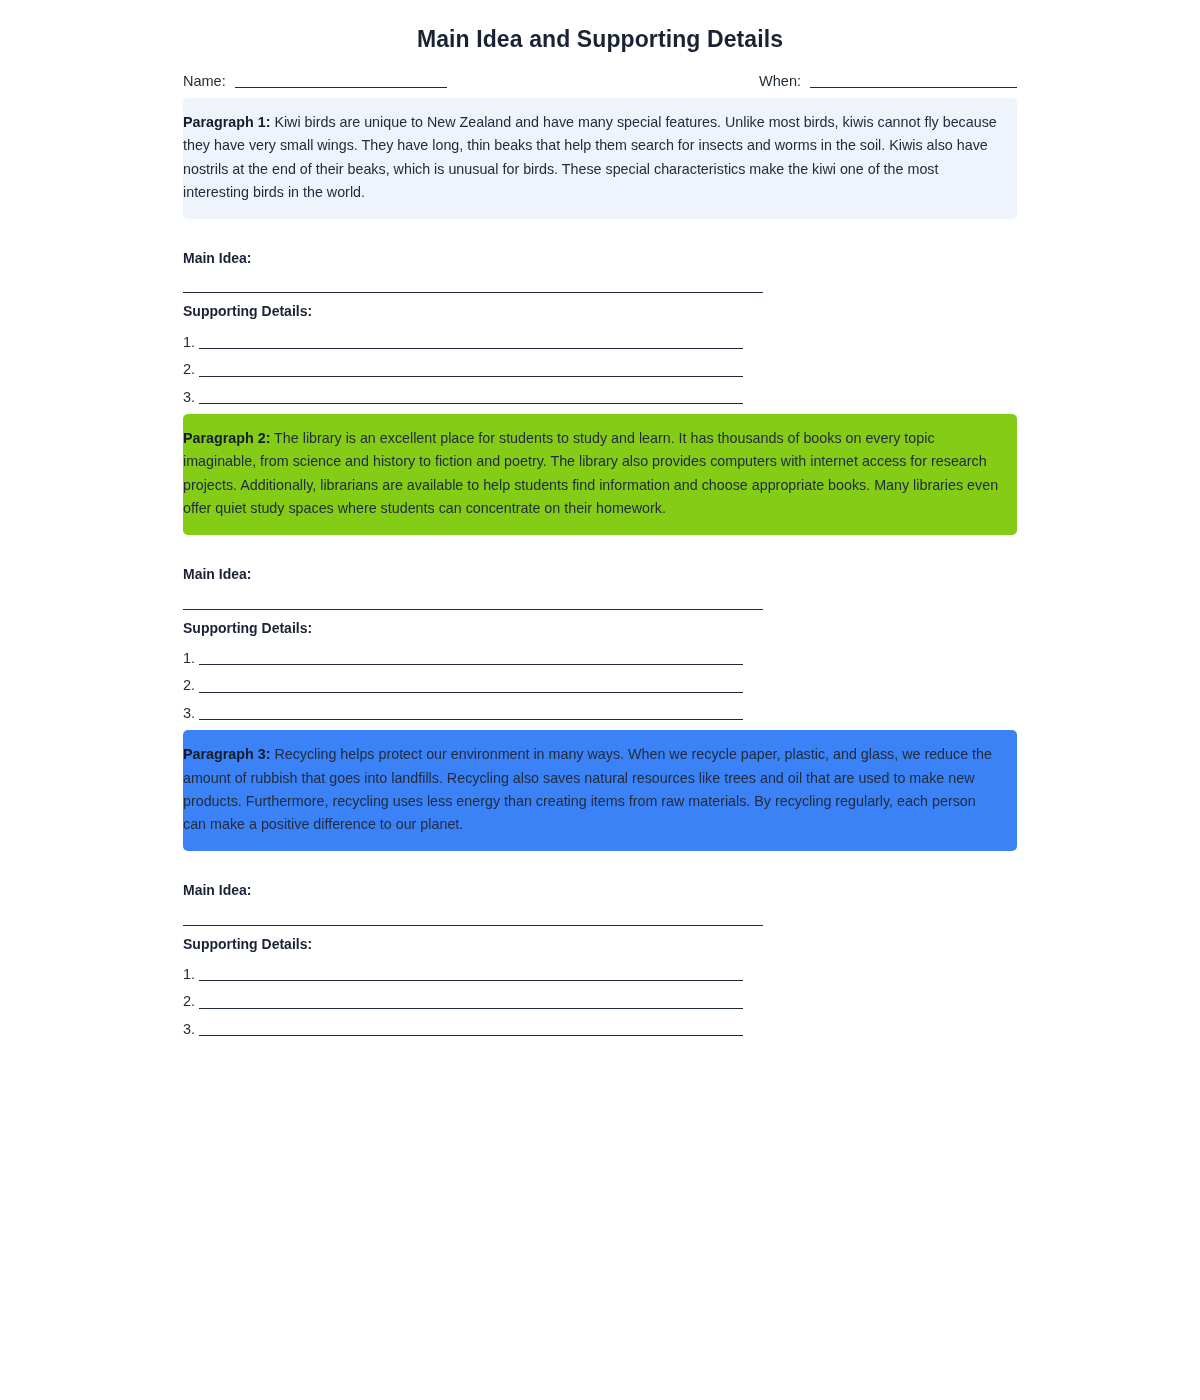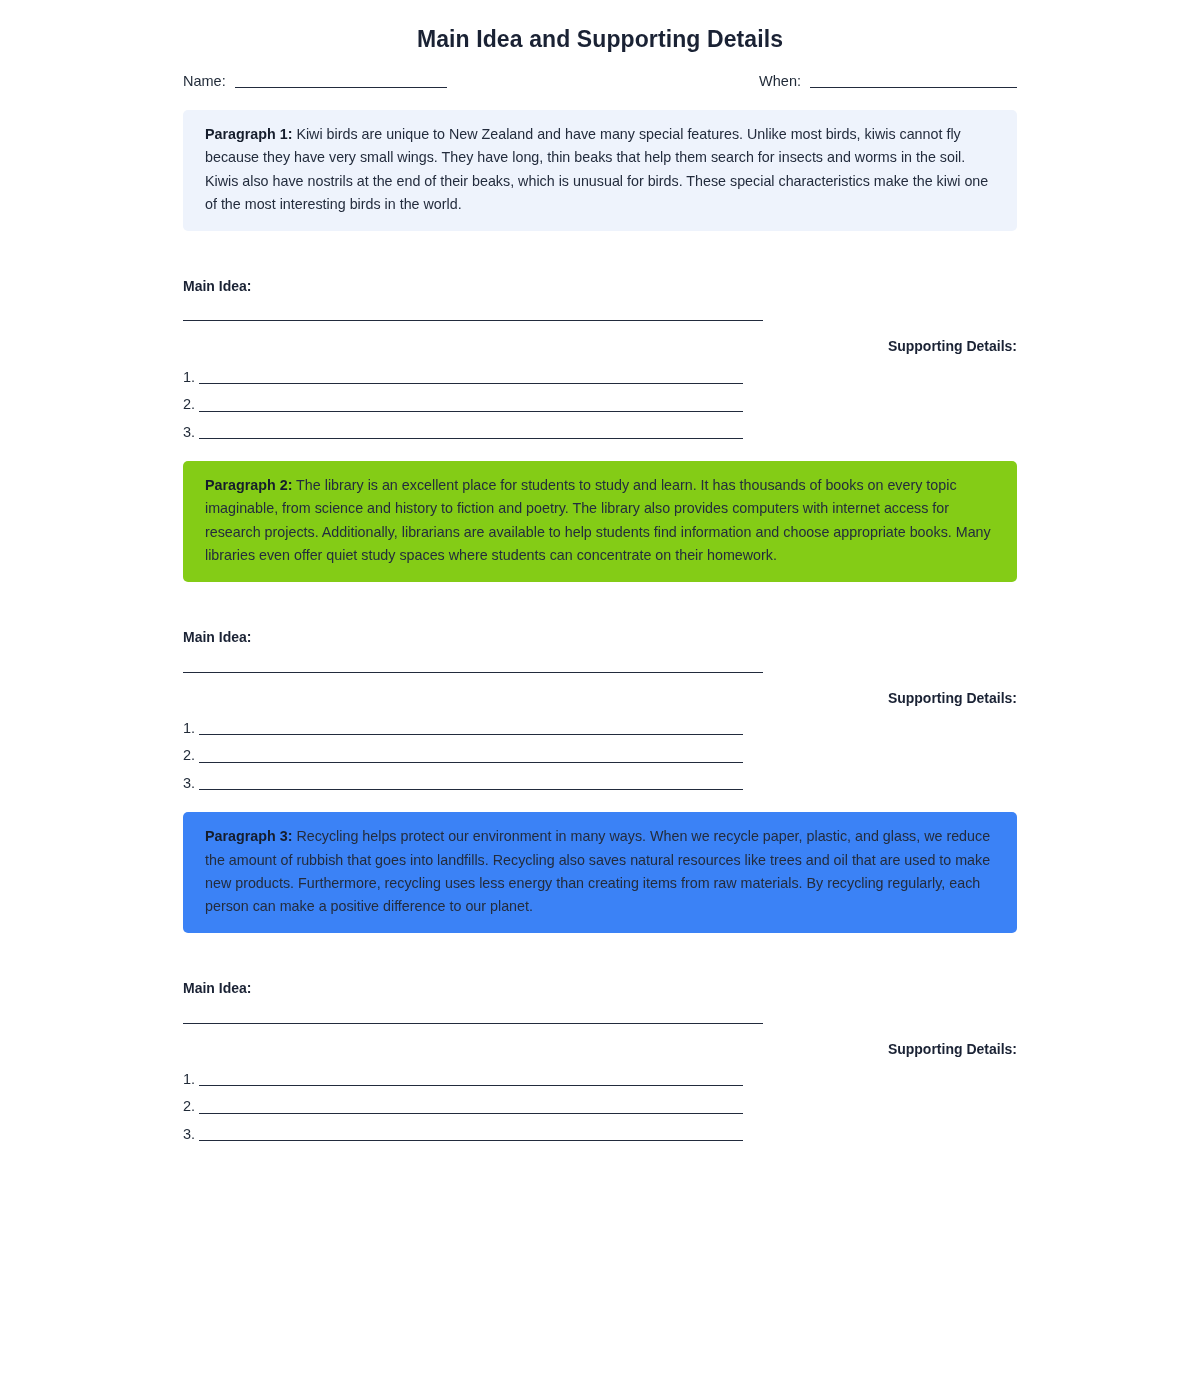--- a/index.html
+++ b/index.html
@@ -69,44 +69,44 @@
     border-radius: 5px;
     padding: 13px 16px 15px 13px;
     font-size: 14.3px;
     line-height: 1.62;
     color: #232c3d;
   }
   .instructions-box b { font-weight: bold; color: #151d2c; }
 
   
   .para-box {
-    margin-top: 22px;
+    margin-top: 10px;
     border-radius: 5px;
-    padding: 13px 16px 15px 22px;
+    padding: 13px 16px 15px 0;
     font-size: 14.3px;
     line-height: 1.63;
     color: #232c3d;
   }
   .para-box b { font-weight: bold; color: #151d2c; }
   .para-box.tint-blue  { background: #eef3fc; }
   .para-box.tint-green { background: #84cc16; }
   .para-box.tint-cream { background: #3b82f6; }
 
   
-  .answer-area { padding-top: 24px; }
+  .answer-area { padding-top: 8px; }
 
   .answer-heading {
     font-size: 14px;
     font-weight: bold;
     color: #1a2234;
     margin-top: 22px;
     margin-bottom: 0;
     line-height: 1.3;
   }
-  .answer-heading.details-heading { margin-top: 16px; text-align: right; }
+  .answer-heading.details-heading { margin-top: 9px; }
 
   .main-idea-rule {
     width: 580px;
     height: 0;
     border-bottom: 1.6px solid #222b3d;
     margin-top: 25px;
   }
 
   .detail-list { margin-top: 14px; }
 

